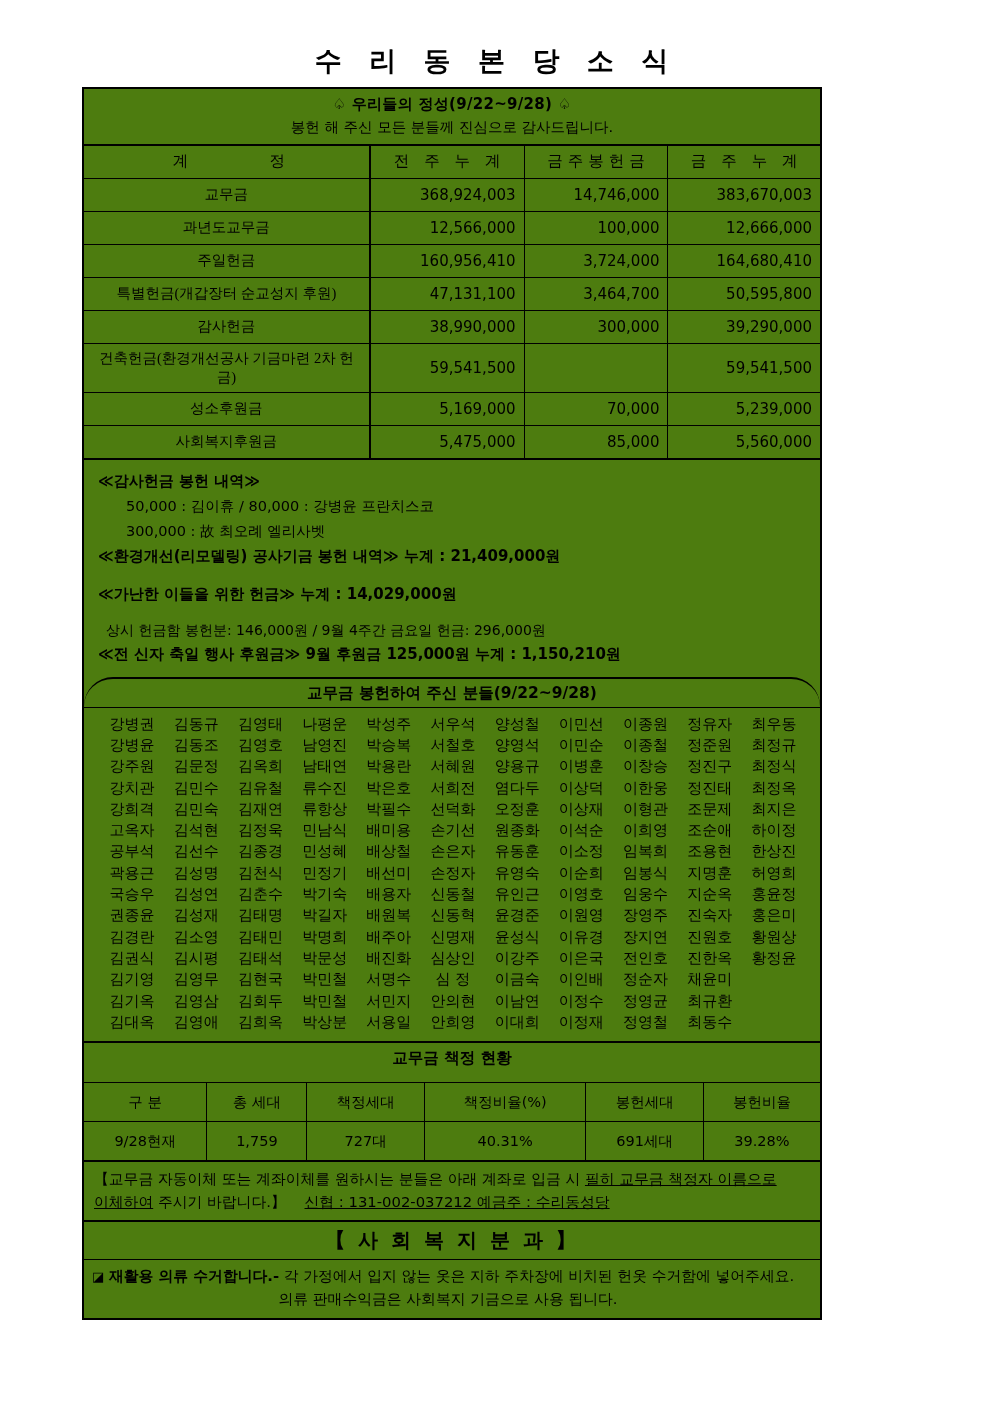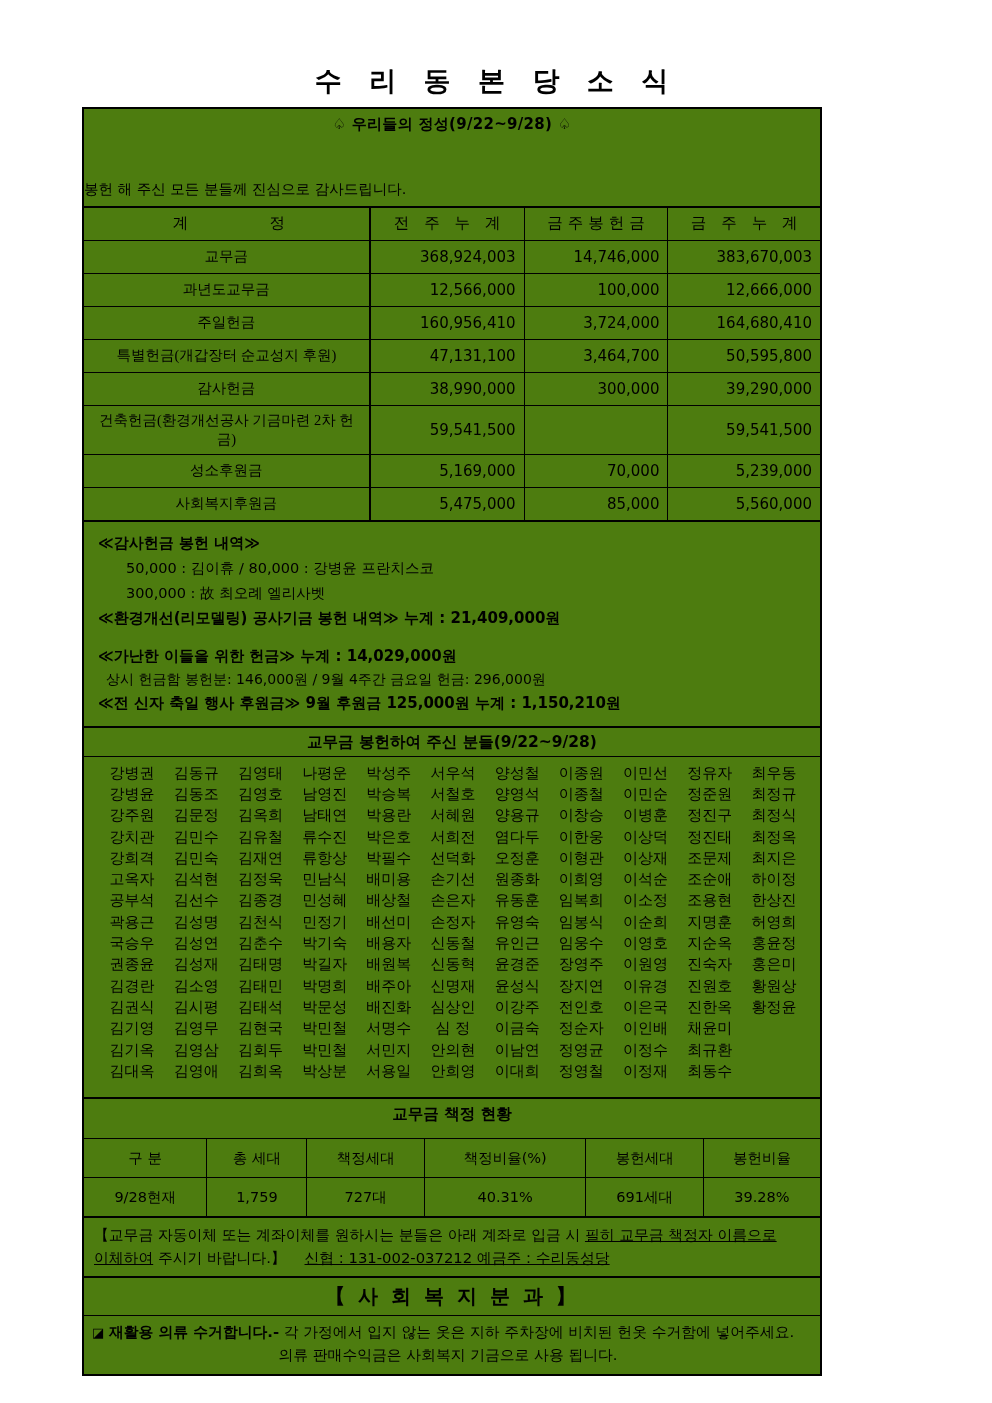--- a/index.html
+++ b/index.html
@@ -18,21 +18,21 @@
   .page {
     width: 992px;
     box-sizing: border-box;
     padding: 0;
   }
   .doc-title {
     text-align: center;
     font-size: 27px;
     font-weight: bold;
     letter-spacing: 9px;
-    padding-top: 66px;
+    padding-top: 46px;
     padding-bottom: 11px;
     line-height: 1.1;
   }
   .frame {
     margin: 0 82px 0 82px;
     width: 740px;
     box-sizing: border-box;
     border: 2.5px solid #000;
     background: #4d7c0f;
   }
@@ -40,24 +40,24 @@
     border-bottom: 1.2px solid #000;
   }
   .offering-header {
     text-align: center;
     padding: 6px 0 2px 0;
     font-size: 15px;
     font-weight: bold;
     letter-spacing: 0.3px;
   }
   .offering-sub {
+    text-align: center;
     padding: 2px 0 7px 0;
     font-size: 14.5px;
     font-weight: normal;
-    margin-top: 42px;
   }
   table.fin {
     width: 100%;
     border-collapse: collapse;
     font-size: 14.5px;
   }
   table.fin th, table.fin td {
     border: 1.2px solid #000;
     padding: 5px 8px;
     height: 22px;
@@ -115,37 +115,39 @@
     padding: 3px 0 3px 14px;
     font-size: 15px;
   }
   .d-line {
     padding: 3px 0 3px 42px;
     font-size: 14.5px;
   }
   .d-line-sm {
     padding: 2px 0 2px 22px;
     font-size: 14px;
+    margin-top: 13px;
   }
   .d-spacer { height: 13px; }
 
   .names-section {
     border-top: 2.2px solid #000;
+    border-radius: 29px;
   }
   .names-title {
     text-align: center;
     font-weight: bold;
     font-size: 15.5px;
     padding: 4px 0 3px 0;
     border-bottom: 1.2px solid #000;
   }
   .names-grid {
     display: grid;
     grid-template-columns: repeat(11, 1fr);
-    padding: 6px 14px 15px 16px;
+    padding: 6px 14px 8px 16px;
     column-gap: 0px;
   }
   .names-col {
     display: flex;
     flex-direction: column;
   }
   .name-cell {
     font-size: 15px;
     line-height: 21.3px;
     height: 21.3px;
@@ -421,52 +423,52 @@
             <div class="name-cell">유영숙</div>
             <div class="name-cell">유인근</div>
             <div class="name-cell">윤경준</div>
             <div class="name-cell">윤성식</div>
             <div class="name-cell">이강주</div>
             <div class="name-cell">이금숙</div>
             <div class="name-cell">이남연</div>
             <div class="name-cell">이대희</div>
           </div>
           <div class="names-col">
+            <div class="name-cell">이민선</div>
+            <div class="name-cell">이민순</div>
+            <div class="name-cell">이병훈</div>
+            <div class="name-cell">이상덕</div>
+            <div class="name-cell">이상재</div>
+            <div class="name-cell">이석순</div>
+            <div class="name-cell">이소정</div>
+            <div class="name-cell">이순희</div>
+            <div class="name-cell">이영호</div>
+            <div class="name-cell">이원영</div>
+            <div class="name-cell">이유경</div>
+            <div class="name-cell">이은국</div>
+            <div class="name-cell">이인배</div>
+            <div class="name-cell">이정수</div>
+            <div class="name-cell">이정재</div>
+          </div>
+          <div class="names-col">
             <div class="name-cell">이종원</div>
             <div class="name-cell">이종철</div>
             <div class="name-cell">이창승</div>
             <div class="name-cell">이한웅</div>
             <div class="name-cell">이형관</div>
             <div class="name-cell">이희영</div>
             <div class="name-cell">임복희</div>
             <div class="name-cell">임봉식</div>
             <div class="name-cell">임웅수</div>
             <div class="name-cell">장영주</div>
             <div class="name-cell">장지연</div>
             <div class="name-cell">전인호</div>
             <div class="name-cell">정순자</div>
             <div class="name-cell">정영균</div>
             <div class="name-cell">정영철</div>
-          </div>
-          <div class="names-col">
-            <div class="name-cell">이민선</div>
-            <div class="name-cell">이민순</div>
-            <div class="name-cell">이병훈</div>
-            <div class="name-cell">이상덕</div>
-            <div class="name-cell">이상재</div>
-            <div class="name-cell">이석순</div>
-            <div class="name-cell">이소정</div>
-            <div class="name-cell">이순희</div>
-            <div class="name-cell">이영호</div>
-            <div class="name-cell">이원영</div>
-            <div class="name-cell">이유경</div>
-            <div class="name-cell">이은국</div>
-            <div class="name-cell">이인배</div>
-            <div class="name-cell">이정수</div>
-            <div class="name-cell">이정재</div>
           </div>
           <div class="names-col">
             <div class="name-cell">정유자</div>
             <div class="name-cell">정준원</div>
             <div class="name-cell">정진구</div>
             <div class="name-cell">정진태</div>
             <div class="name-cell">조문제</div>
             <div class="name-cell">조순애</div>
             <div class="name-cell">조용현</div>
             <div class="name-cell">지명훈</div>

